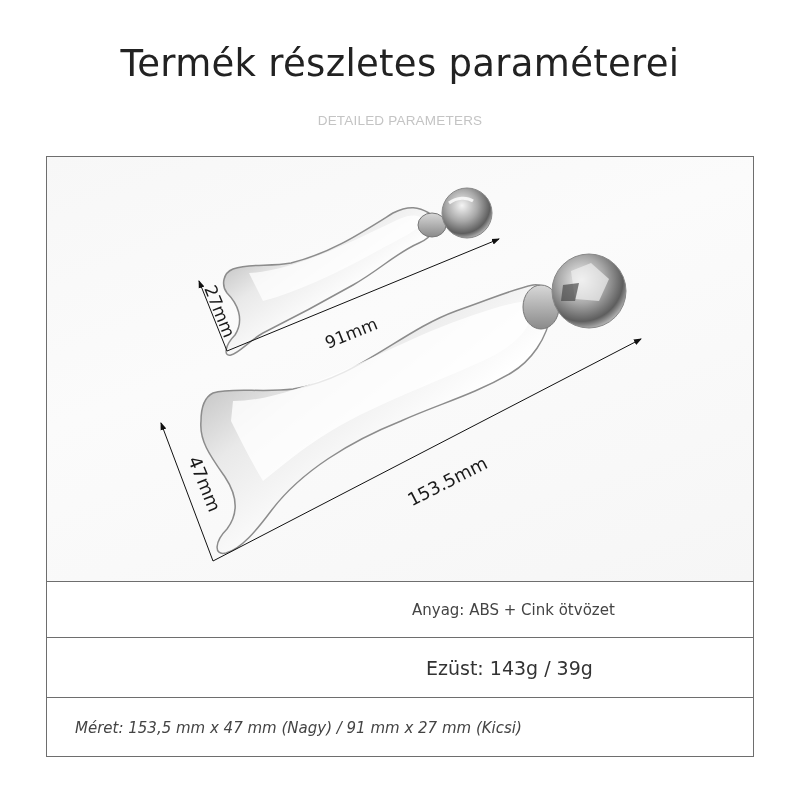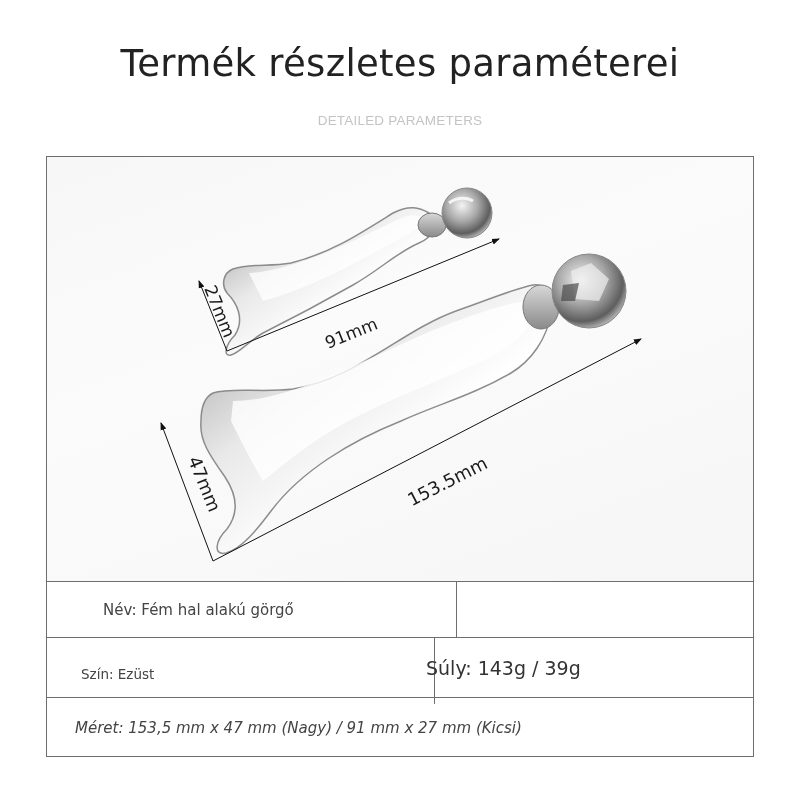--- a/index.html
+++ b/index.html
@@ -112,22 +112,21 @@
       </g>
 
       <text class="dim-label" x="322" y="338" font-size="17" transform="rotate(-22 350 330)">91mm</text>
       <text class="dim-label" x="170" y="300" font-size="17" transform="rotate(68 196 318)">27mm</text>
       <text class="dim-label" x="392" y="488" font-size="18" transform="rotate(-27 438 458)">153.5mm</text>
       <text class="dim-label" x="152" y="470" font-size="18" transform="rotate(68 178 490)">47mm</text>
     </svg>
   </div>
 
   <div class="row row1">
-    <div class="cell left t-name">Név: Fém hal alakú görgő</div>
+    <div class="cell right t-mat">Anyag: ABS + Cink ötvözet</div>
   </div>
   <div class="row row2">
-    <div class="cell left t-color">Szín: Ezüst</div>
-    <div class="cell right t-weight">Súly: 143g / 39g</div>
+    <div class="cell right t-weight">Ezüst: 143g / 39g</div>
   </div>
   <div class="row row3">
     <div class="cell full t-size">Méret: 153,5 mm x 47 mm (Nagy) / 91 mm x 27 mm (Kicsi)</div>
   </div>
 </div>
 
 </body></html>

